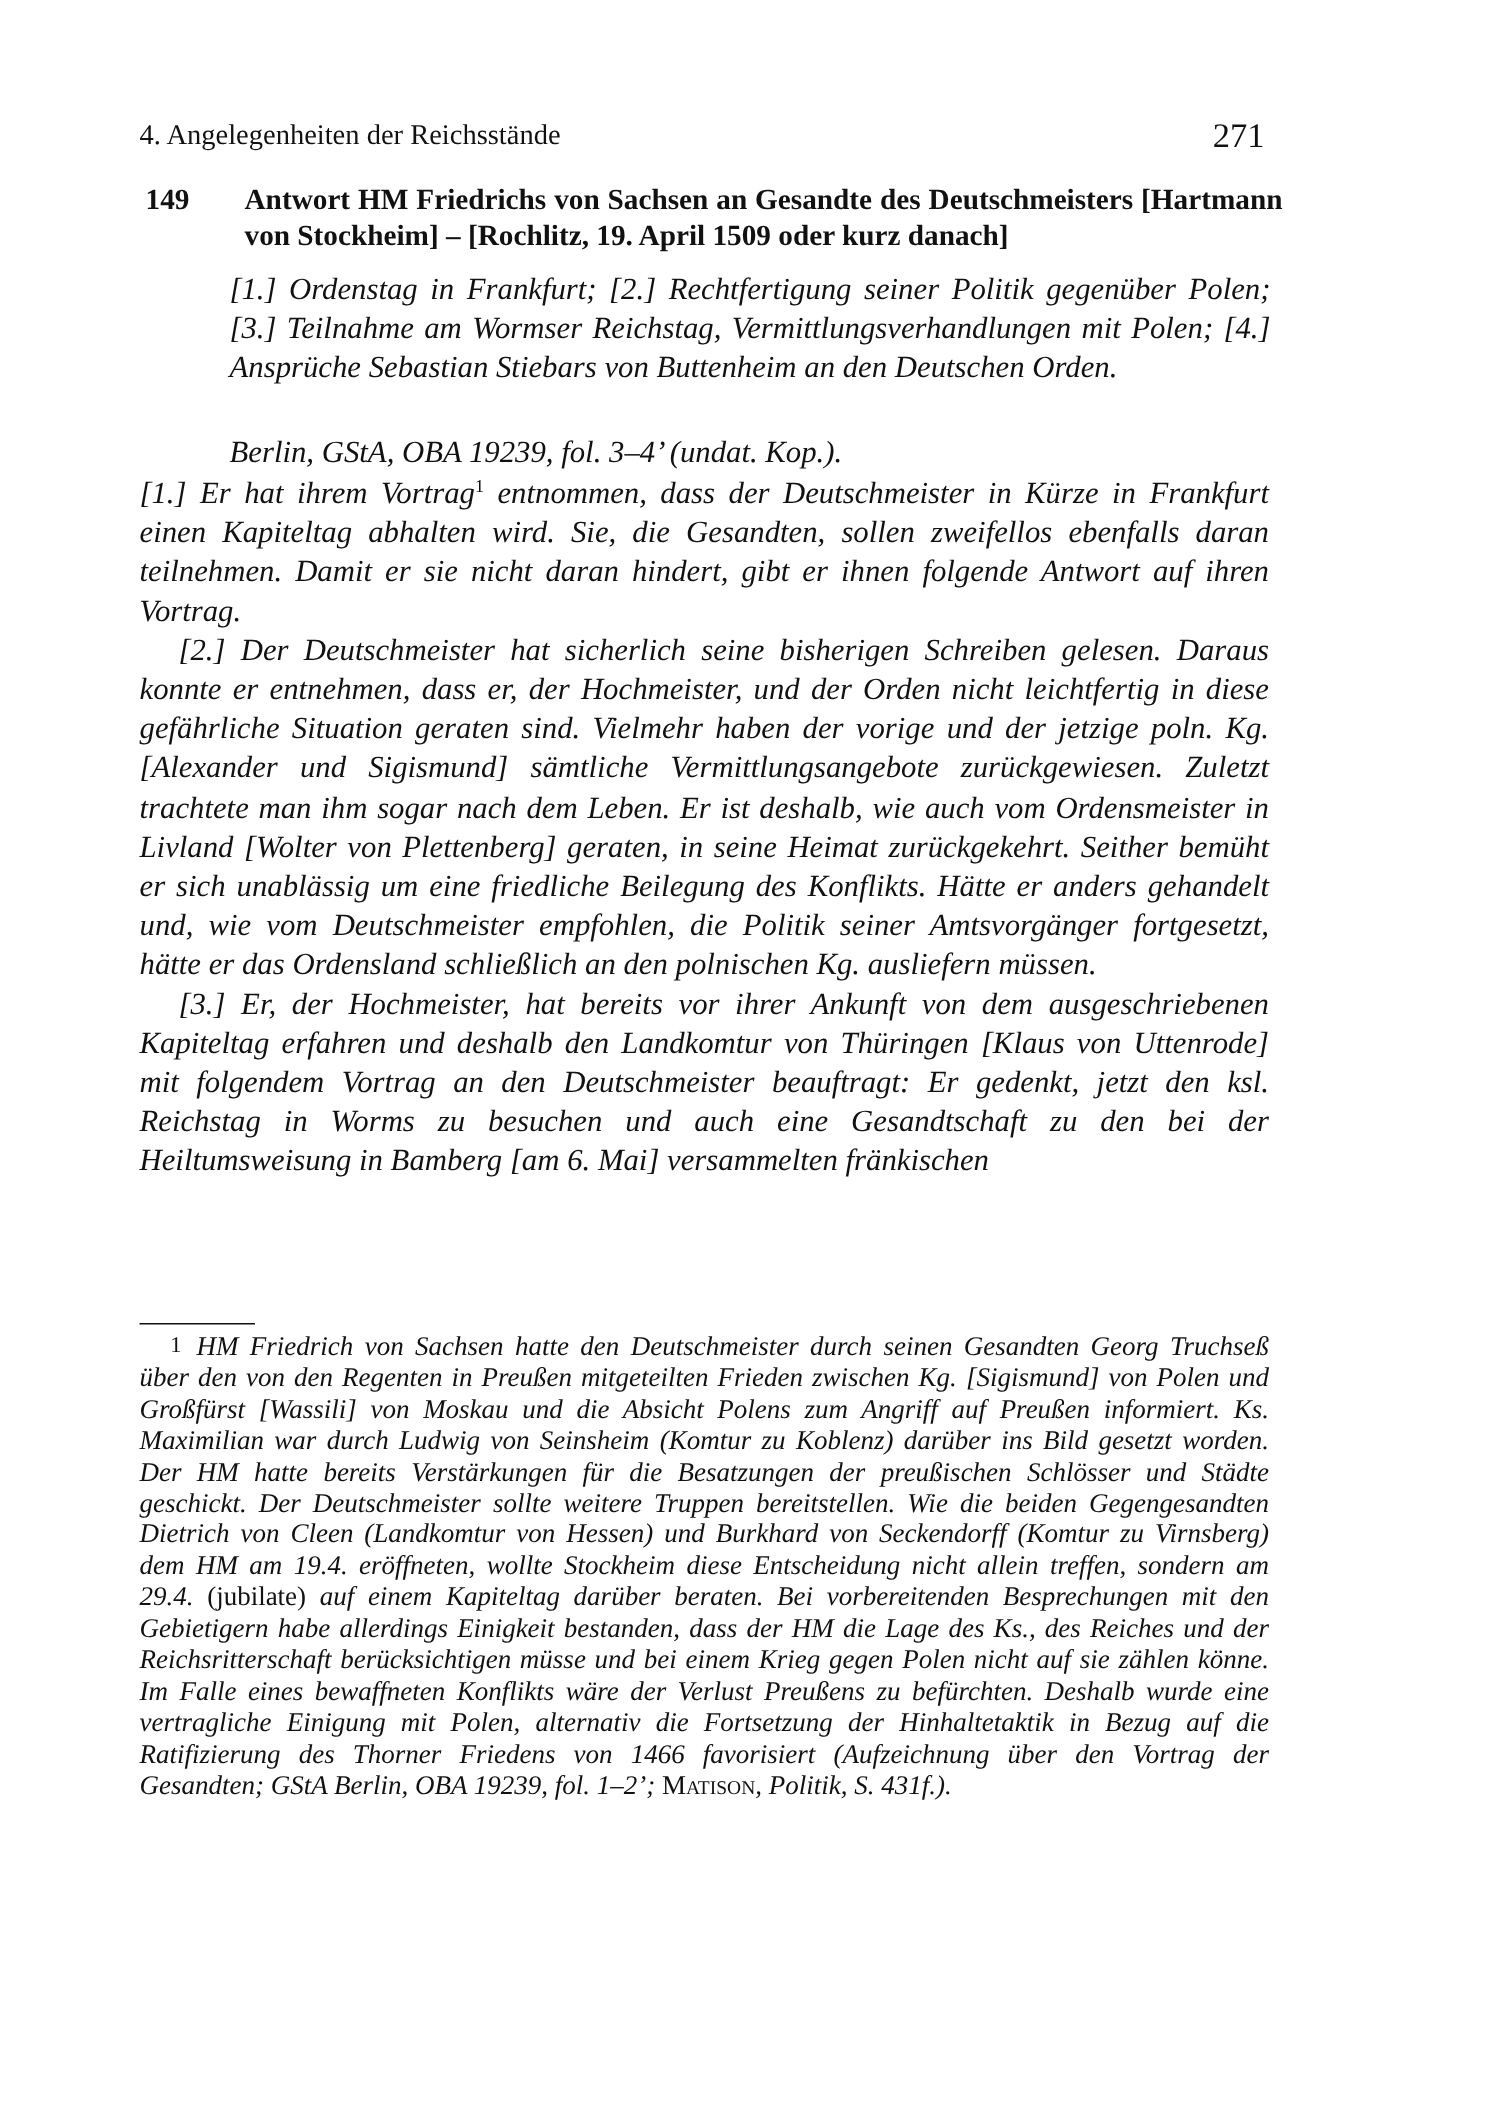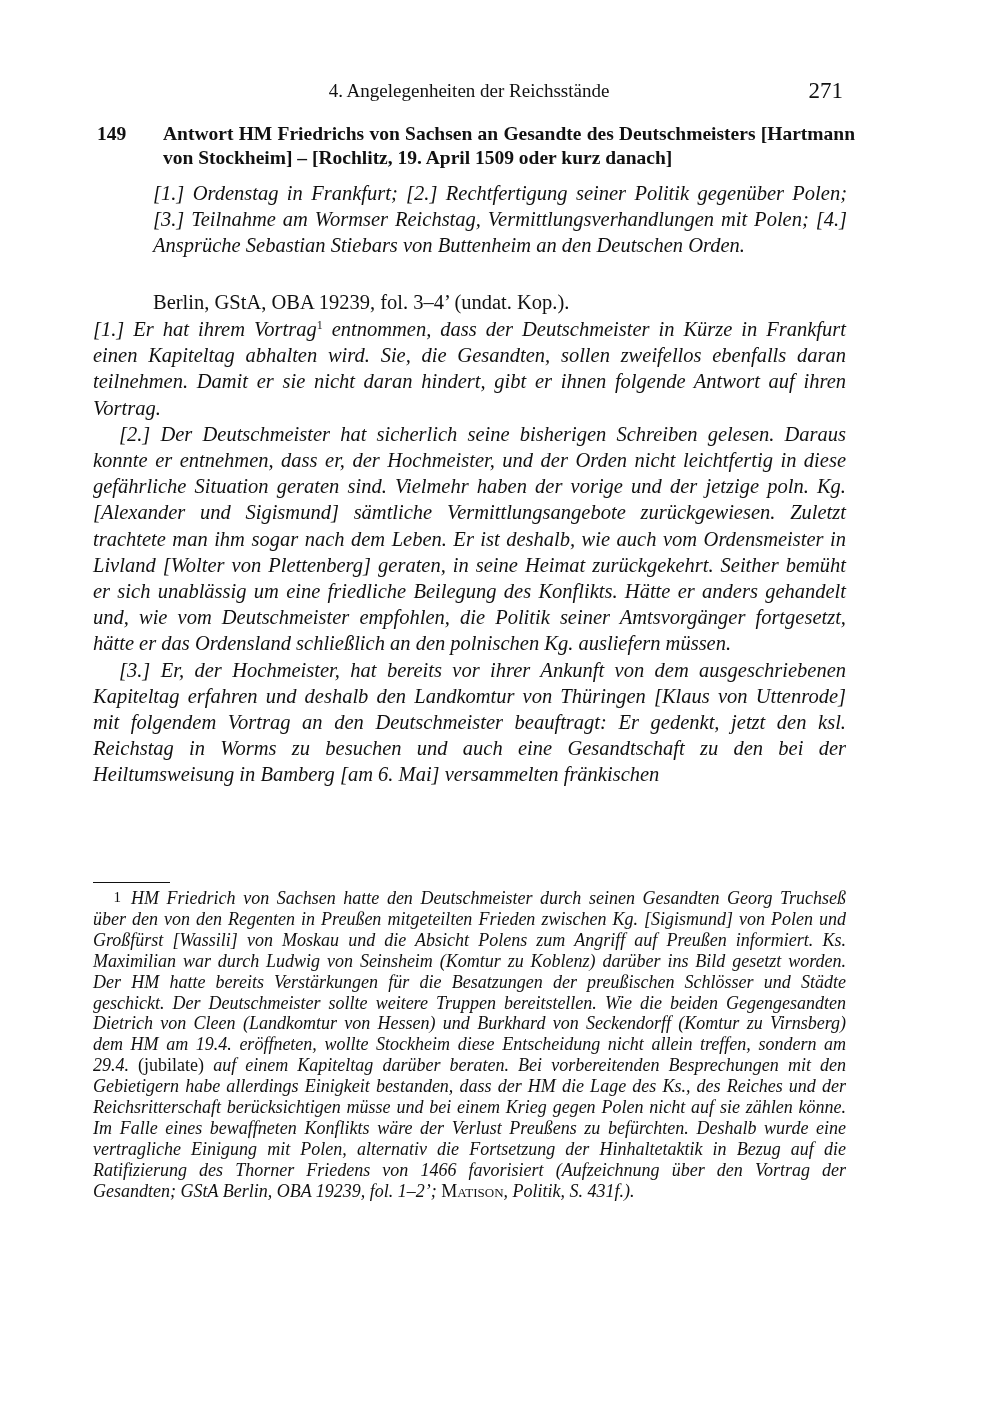--- a/index.html
+++ b/index.html
@@ -1,24 +1,24 @@
 <!DOCTYPE html>
 <html><head>
 <meta charset="utf-8">
 <style>
   html, body { margin: 0; padding: 0; background: #ffffff; }
   body { width: 1004px; height: 1418px; position: relative; overflow: hidden; color: #111111; font-family: "Liberation Serif", "DejaVu Serif", serif; }
   .running-head { position: absolute; top: 78px; left: 93px; width: 752px; height: 30px; }
-  .running-title { position: absolute; left: 0; width: 752px; text-align: center; font-size: 19px; top: 2px; }
+  .running-title { position: absolute; left: 0; width: 752px; text-align: left; font-size: 19px; top: 2px; }
   .page-number { position: absolute; right: 2px; top: 0; font-size: 23px; margin-left: 22px; }
   .doc-heading { position: absolute; top: 122px; left: 97px; width: 750px; font-weight: bold; font-size: 19.5px; line-height: 24px; }
   .doc-number { position: absolute; left: 0; top: 0; }
   .doc-title { position: absolute; left: 66px; width: 692px; text-align: justify; }
   .regest { position: absolute; top: 180px; left: 153px; width: 694px; font-style: italic; font-size: 20.5px; line-height: 26.2px; text-align: justify; }
-  .source { position: absolute; top: 289px; left: 153px; width: 694px; font-size: 20.5px; line-height: 26px; }
+  .source { position: absolute; top: 289px; left: 153px; width: 694px; font-style: italic; font-size: 20.5px; line-height: 26px; }
   .body-text { position: absolute; top: 316px; left: 93px; width: 753px; font-style: italic; font-size: 20.5px; line-height: 26.2px; text-align: justify; }
   .body-text p { margin: 0; }
   .body-text p.indent { text-indent: 26px; }
   sup.fn-ref { font-size: 12px; vertical-align: 7px; line-height: 0; font-style: normal; }
   .footnote-rule { position: absolute; top: 882px; left: 93px; width: 77px; height: 1px; background: #111111; }
   .footnote { position: absolute; top: 887px; left: 93px; width: 753px; font-style: italic; font-size: 18px; line-height: 20.9px; text-align: justify; }
   .footnote .fn-num { font-style: normal; font-size: 15px; display: inline-block; width: 28px; text-align: right; margin-right: 10px; vertical-align: 2px; }
   .upright { font-style: normal; }
   .smallcaps { font-style: normal; font-variant: small-caps; }
 </style>

